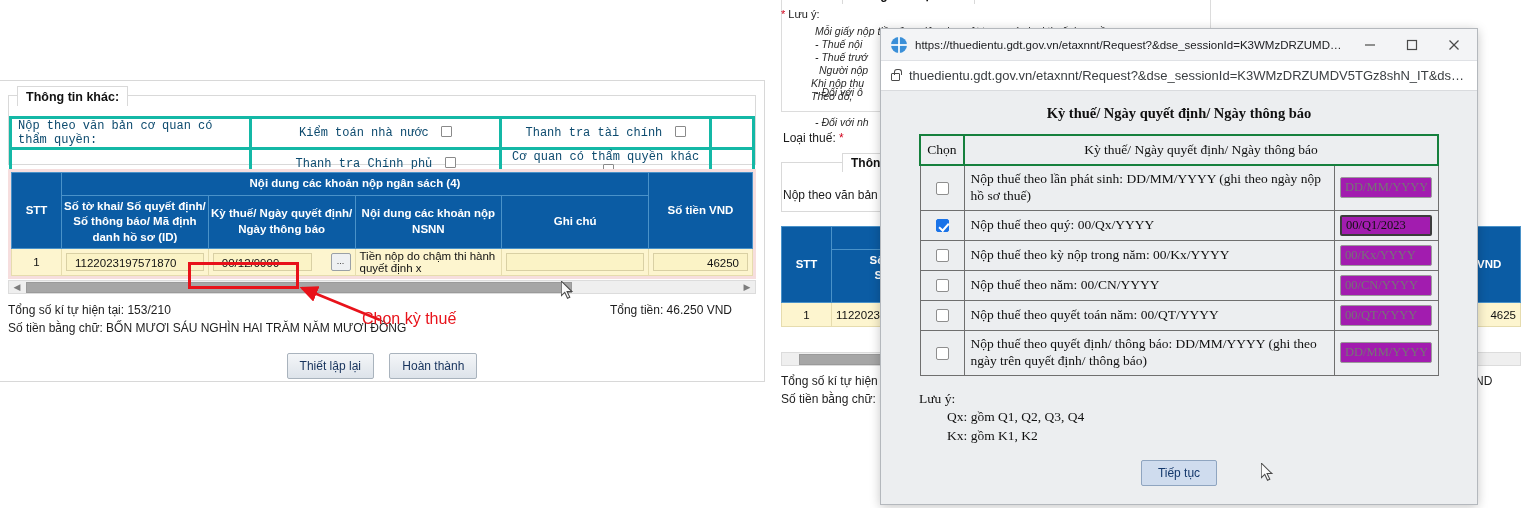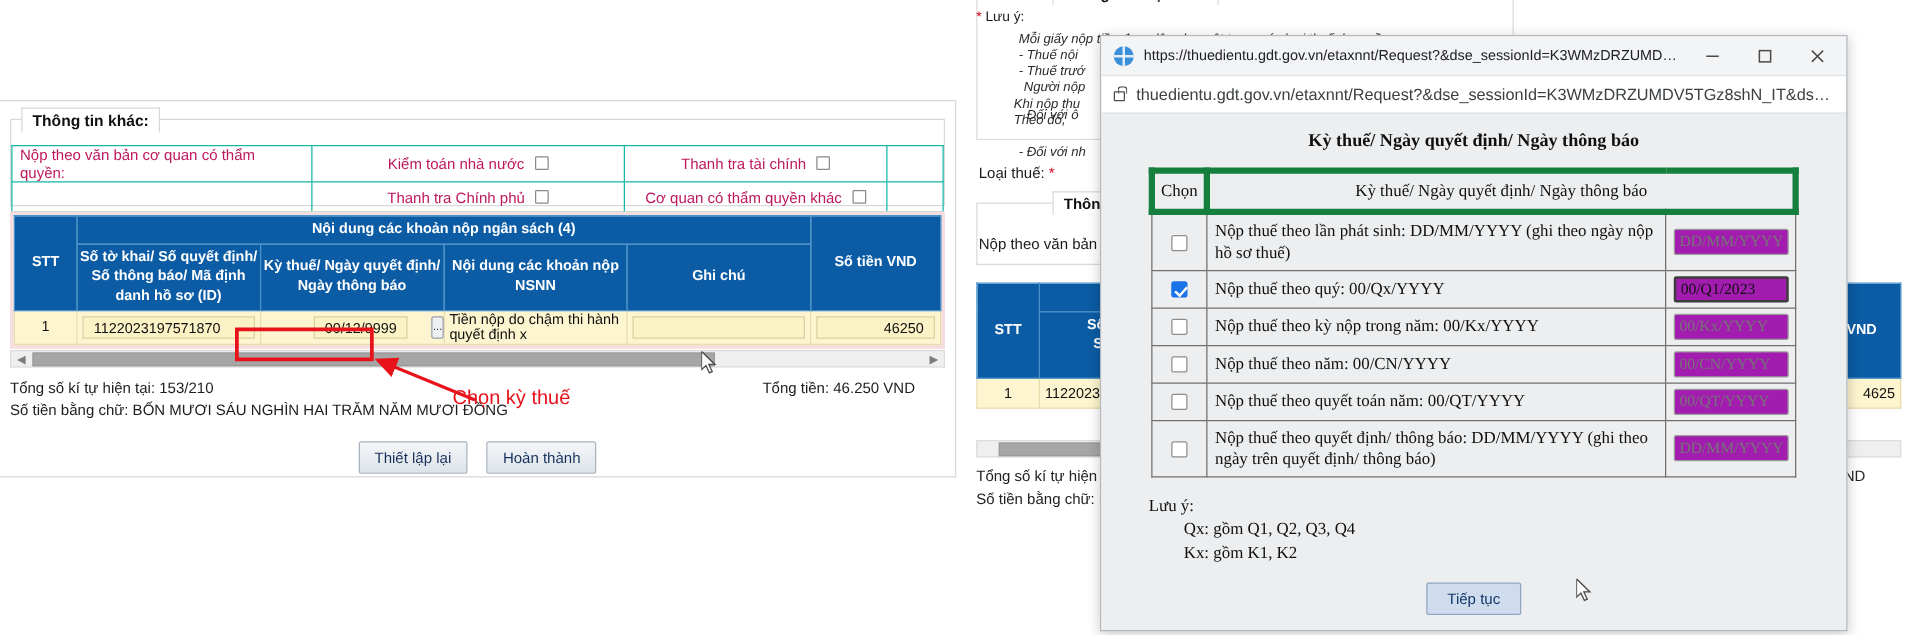--- a/index.html
+++ b/index.html
@@ -24,21 +24,21 @@
   .legend{
     position:absolute; left:8px; top:-10px; background:#fff;
     padding:0 8px; font-weight:bold; font-size:12.5px; color:#111;
     border:1px solid #d9d9d9; border-bottom:none; height:20px; line-height:20px;
   }
   .auth-table{
     position:absolute; left:0; top:20px; width:100%;
     border-collapse:collapse; font-size:12px;
   }
   .auth-table td{
-    border:1px solid #14b8a6; height:24px; padding:0 6px; color:#be185d;
+    border:3px solid #14b8a6; height:24px; padding:0 6px; color:#0c4a6e;font-family:Liberation Mono, monospace;
   }
   .auth-lbl{ width:240px; }
   .auth-mid{ width:250px; text-align:center; }
   .auth-right{ width:210px; text-align:center; }
   .auth-tail{ }
   .cb{
     display:inline-block; width:11px; height:11px; border:1px solid #8a8a8a;
     background:#fff; vertical-align:-1px; margin-left:5px; border-radius:1px;
   }
 
@@ -73,21 +73,21 @@
     font-size:11.5px; color:#111; font-family:"Liberation Sans",sans-serif;
   }
   .inp.blank{ background:#fbf3c6; }
   .inp.right{ text-align:right; }
 
   
   #red-highlight{
     position:absolute; left:188px; top:262px; width:111px; height:27px;
     border:3px solid #e8121a; z-index:30; pointer-events:none;
   }
-  .kythue-cellwrap{ display:flex; gap:19px; align-items:center;margin-left:38px; }
+  .kythue-cellwrap{ display:flex; gap:19px; align-items:center; }
   .kythue-cellwrap .inp{ flex:1; }
   .dots-btn{
     width:20px; height:18px; border:1px solid #9aa0a6; background:#eef0f2;
     font-size:9px; line-height:14px; text-align:center; color:#333;
     border-radius:2px;
   }
 
   
   #h-scroll{
     position:absolute; left:8px; top:199px; width:748px; height:14px;
@@ -232,21 +232,21 @@
     font-family:"Liberation Serif", serif;
   }
   #popup-title{
     text-align:center; font-weight:bold; font-size:14.5px; color:#101010;
     padding:14px 0 12px 0; font-family:"Liberation Serif", serif;
   }
   #period-table{
     margin:0 auto; width:520px; border-collapse:collapse; background:#eceef0;
   }
   #period-table th{
-    border:5px solid #15803d; font-weight:normal; font-size:13.5px;
+    border:2px solid #15803d; font-weight:normal; font-size:13.5px;
     padding:6px 4px; text-align:center; color:#101010;
     font-family:"Liberation Serif", serif;
   }
   #period-table td{
     border:1px solid #6f6f6f; font-size:13.5px; color:#101010;
     padding:5px 6px; vertical-align:middle;
     font-family:"Liberation Serif", serif; line-height:1.25;
   }
   #period-table td.cc{ width:44px; text-align:center; padding:5px 0; }
   #period-table td.vv{ width:104px; text-align:center; padding:4px 5px; }

